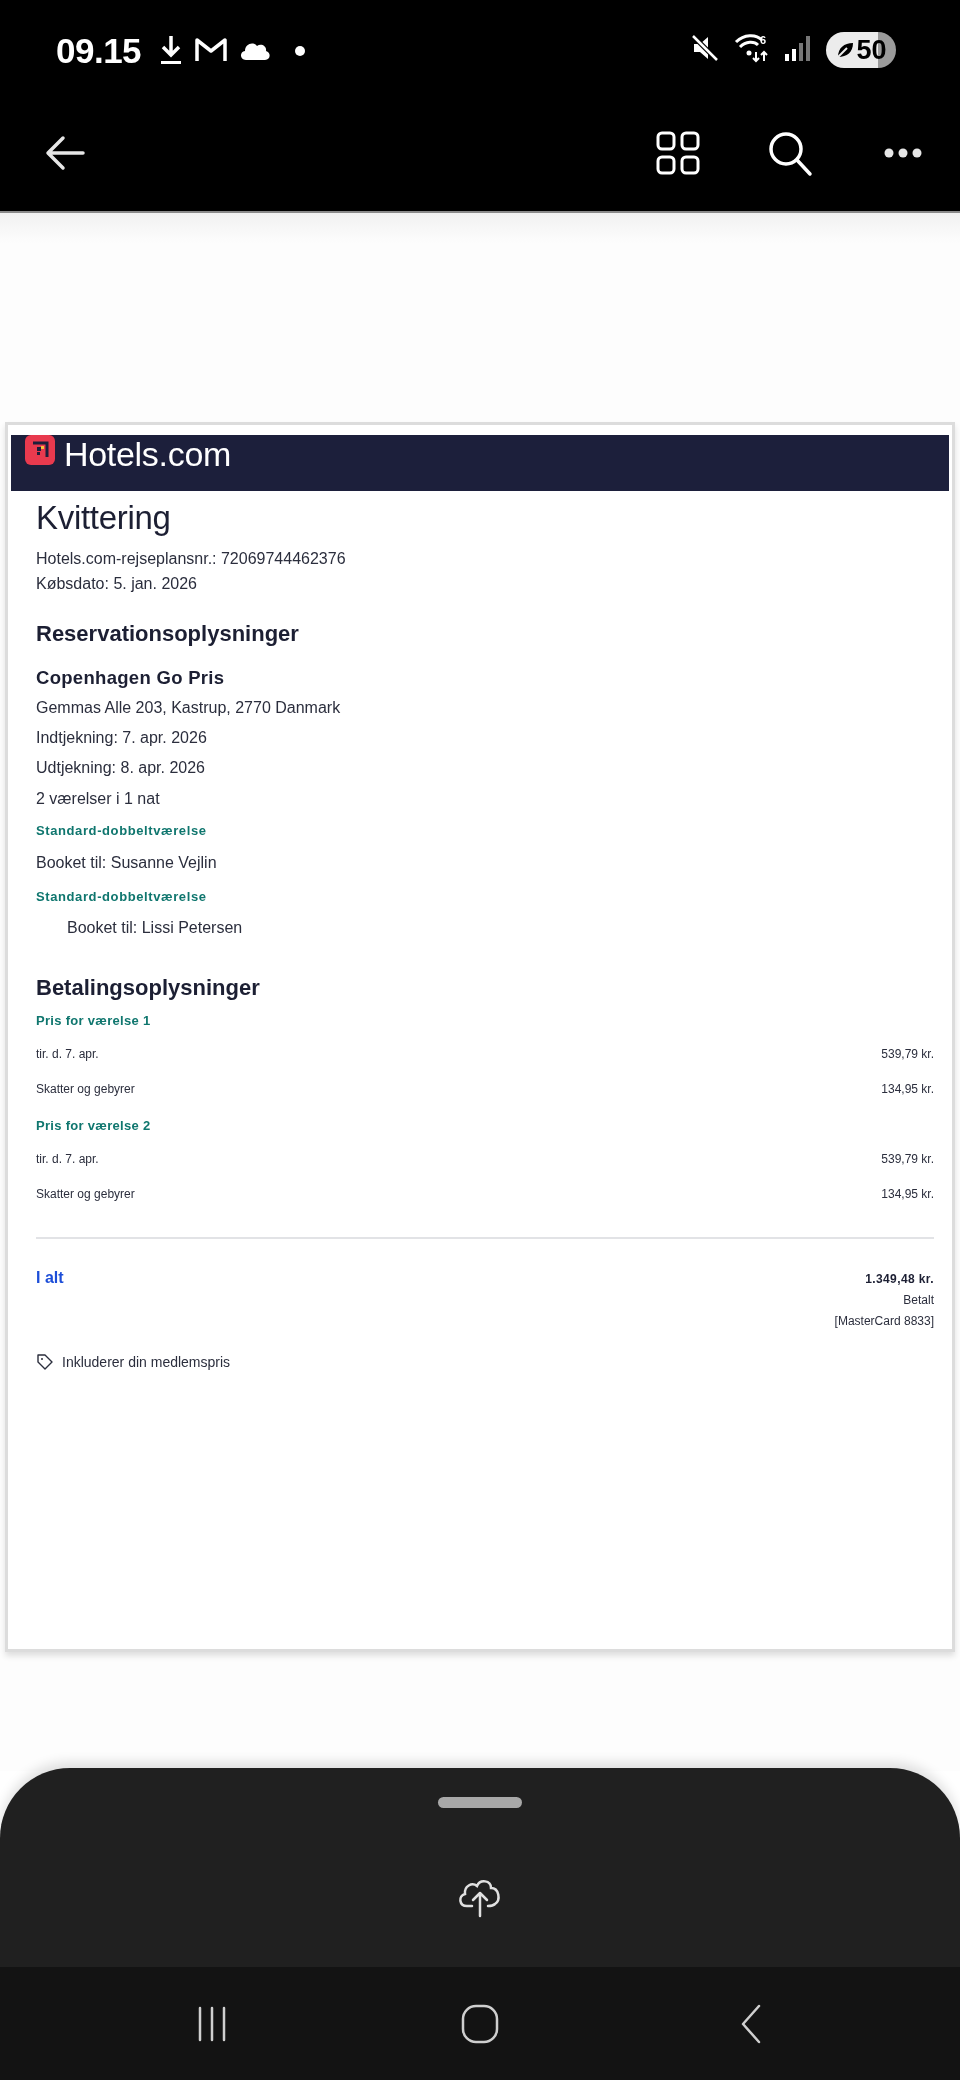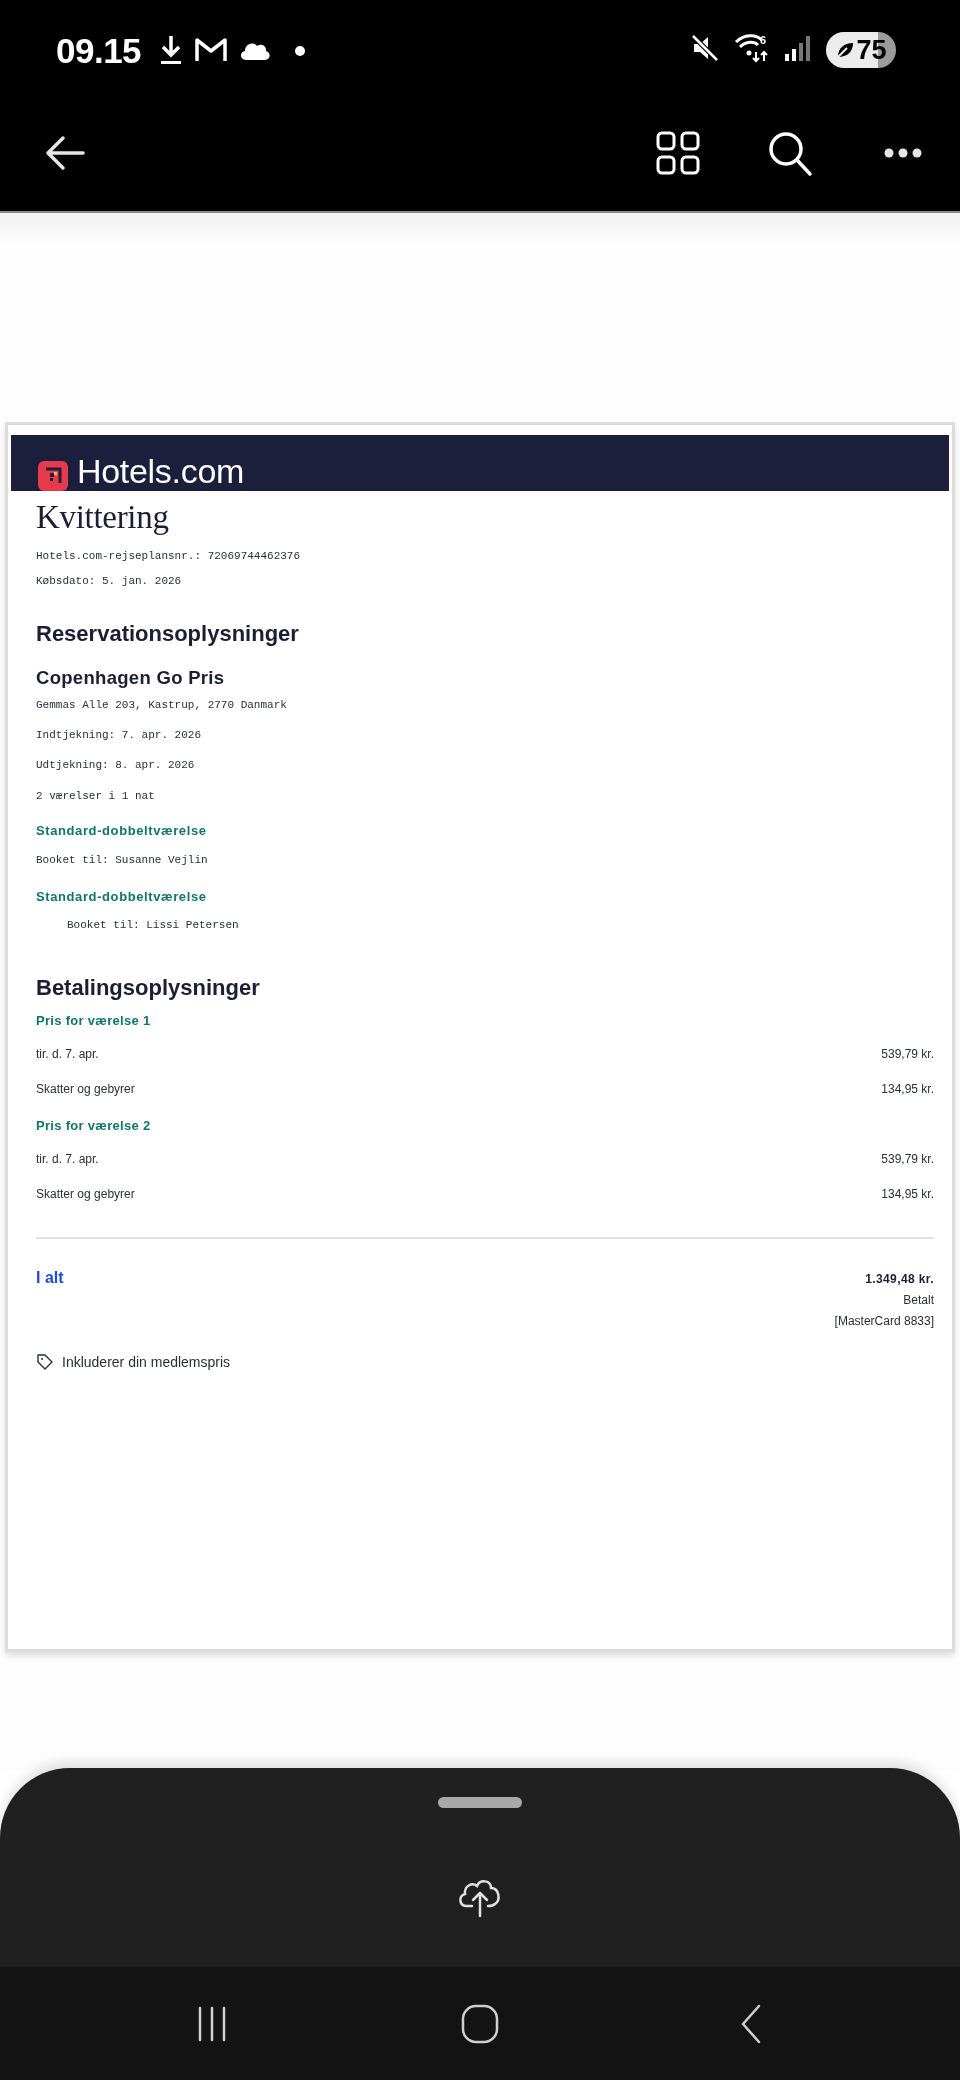--- a/index.html
+++ b/index.html
@@ -15,27 +15,27 @@
 
   
   .app-bar { position: absolute; left: 0; top: 96px; width: 960px; height: 115px; background: #000; }
   .app-bar .icon-btn { position: absolute; top: 22px; width: 70px; height: 70px; display: flex; align-items: center; justify-content: center; }
 
   .viewer-bg { position: absolute; left: 0; top: 211px; width: 960px; height: 1560px; background: #fdfdfd; border-top: 2px solid #8a8a8a; }
   .viewer-bg .top-shade { position: absolute; left: 0; top: 0; width: 100%; height: 30px; background: linear-gradient(#f1f1f1, #fdfdfd); }
 
   
   .doc-card { position: absolute; left: 5px; top: 422px; width: 950px; height: 1230px; background: #ffffff; border: 3px solid #dcdcdc; box-shadow: 0 4px 6px rgba(0,0,0,0.12); }
-  .doc-header { position: absolute; left: 3px; top: 10px; width: 938px; height: 56px; background: #1c1f3b; display: flex; align-items: flex-end; padding-left: 27px; }
+  .doc-header { position: absolute; left: 3px; top: 10px; width: 938px; height: 56px; background: #1c1f3b; display: flex; align-items: flex-start; padding-left: 14px; }
   .logo-mark { width: 30px; height: 30px; background: #e83a4e; border-radius: 6px; position: relative; margin-right: 9px; }
   .logo-text { color: #fff; font-size: 34px; font-weight: 400; letter-spacing: -0.3px; }
 
   .doc-body { position: absolute; left: 28px; top: 66px; width: 898px; }
-  .doc-title { font-family: Liberation Serif, serif; font-size: 33px; color: #1c1f33; position: absolute; top: 8px; left: 0; letter-spacing: -0.3px; }
-  .line { position: absolute; left: 0; font-size: 11px; color: #2b2e3d; white-space: nowrap; font-family: Liberation Mono, monospace; }
+  .doc-title { font-family: Liberation Sans, sans-serif; font-size: 33px; color: #1c1f33; position: absolute; top: 8px; left: 0; letter-spacing: -0.3px; }
+  .line { position: absolute; left: 0; font-size: 16px; color: #2b2e3d; white-space: nowrap; }
   .h2 { position: absolute; left: 0; font-size: 22px; font-weight: 700; color: #1c1f33; }
   .h3 { position: absolute; left: 0; font-size: 18.5px; font-weight: 700; color: #1c1f33; letter-spacing: 0.3px; }
   .h4 { position: absolute; left: 0; font-size: 13px; font-weight: 700; color: #0f766e; letter-spacing: 0.6px; }
   .price-row { position: absolute; left: 0; width: 898px; display: flex; justify-content: space-between; font-size: 12px; color: #2b2e3d; }
   .divider { position: absolute; left: 0; width: 898px; height: 2px; background: #e2e3e6; }
   .total-block { position: absolute; left: 0; width: 898px; }
   .total-label { position: absolute; left: 0; top: 0; font-size: 16px; font-weight: 700; color: #1d4ed8; }
   .total-right { position: absolute; right: 0; top: 0; text-align: right; font-size: 12px; line-height: 21px; color: #2b2e3d; }
   .total-amount { font-weight: 700; color: #1c1f33; letter-spacing: 0.4px; }
   .member-note { position: absolute; left: 0; display: flex; align-items: center; gap: 8px; font-size: 14px; color: #2b2e3d; }
@@ -100,21 +100,21 @@
           <rect x="8" y="15" width="4" height="12" fill="#fff"></rect>
           <rect x="15" y="9" width="4" height="18" fill="#777"></rect>
           <rect x="22" y="2" width="4" height="25" fill="#777"></rect>
         </svg>
     </span>
     <div class="battery">
       <svg width="20" height="20" viewBox="0 0 20 20">
           <path d="M3 17 C3 8 9 3 18 3 C18 12 12 17 3 17 Z" fill="#000"></path>
           <path d="M3 17 L12 8" stroke="#ececec" stroke-width="2"></path>
         </svg>
-      <span>75</span>
+      <span>50</span>
     </div>
   </div>
 </div>
 
 <div class="app-bar">
   <div class="icon-btn" style="left:30px;">
     <svg width="44" height="40" viewBox="0 0 44 40">
         <path d="M40 20 H6 M20 5 L5 20 L20 35" stroke="#e6e6e6" stroke-width="3.5" fill="none" stroke-linecap="round" stroke-linejoin="round"></path>
       </svg>
   </div>

